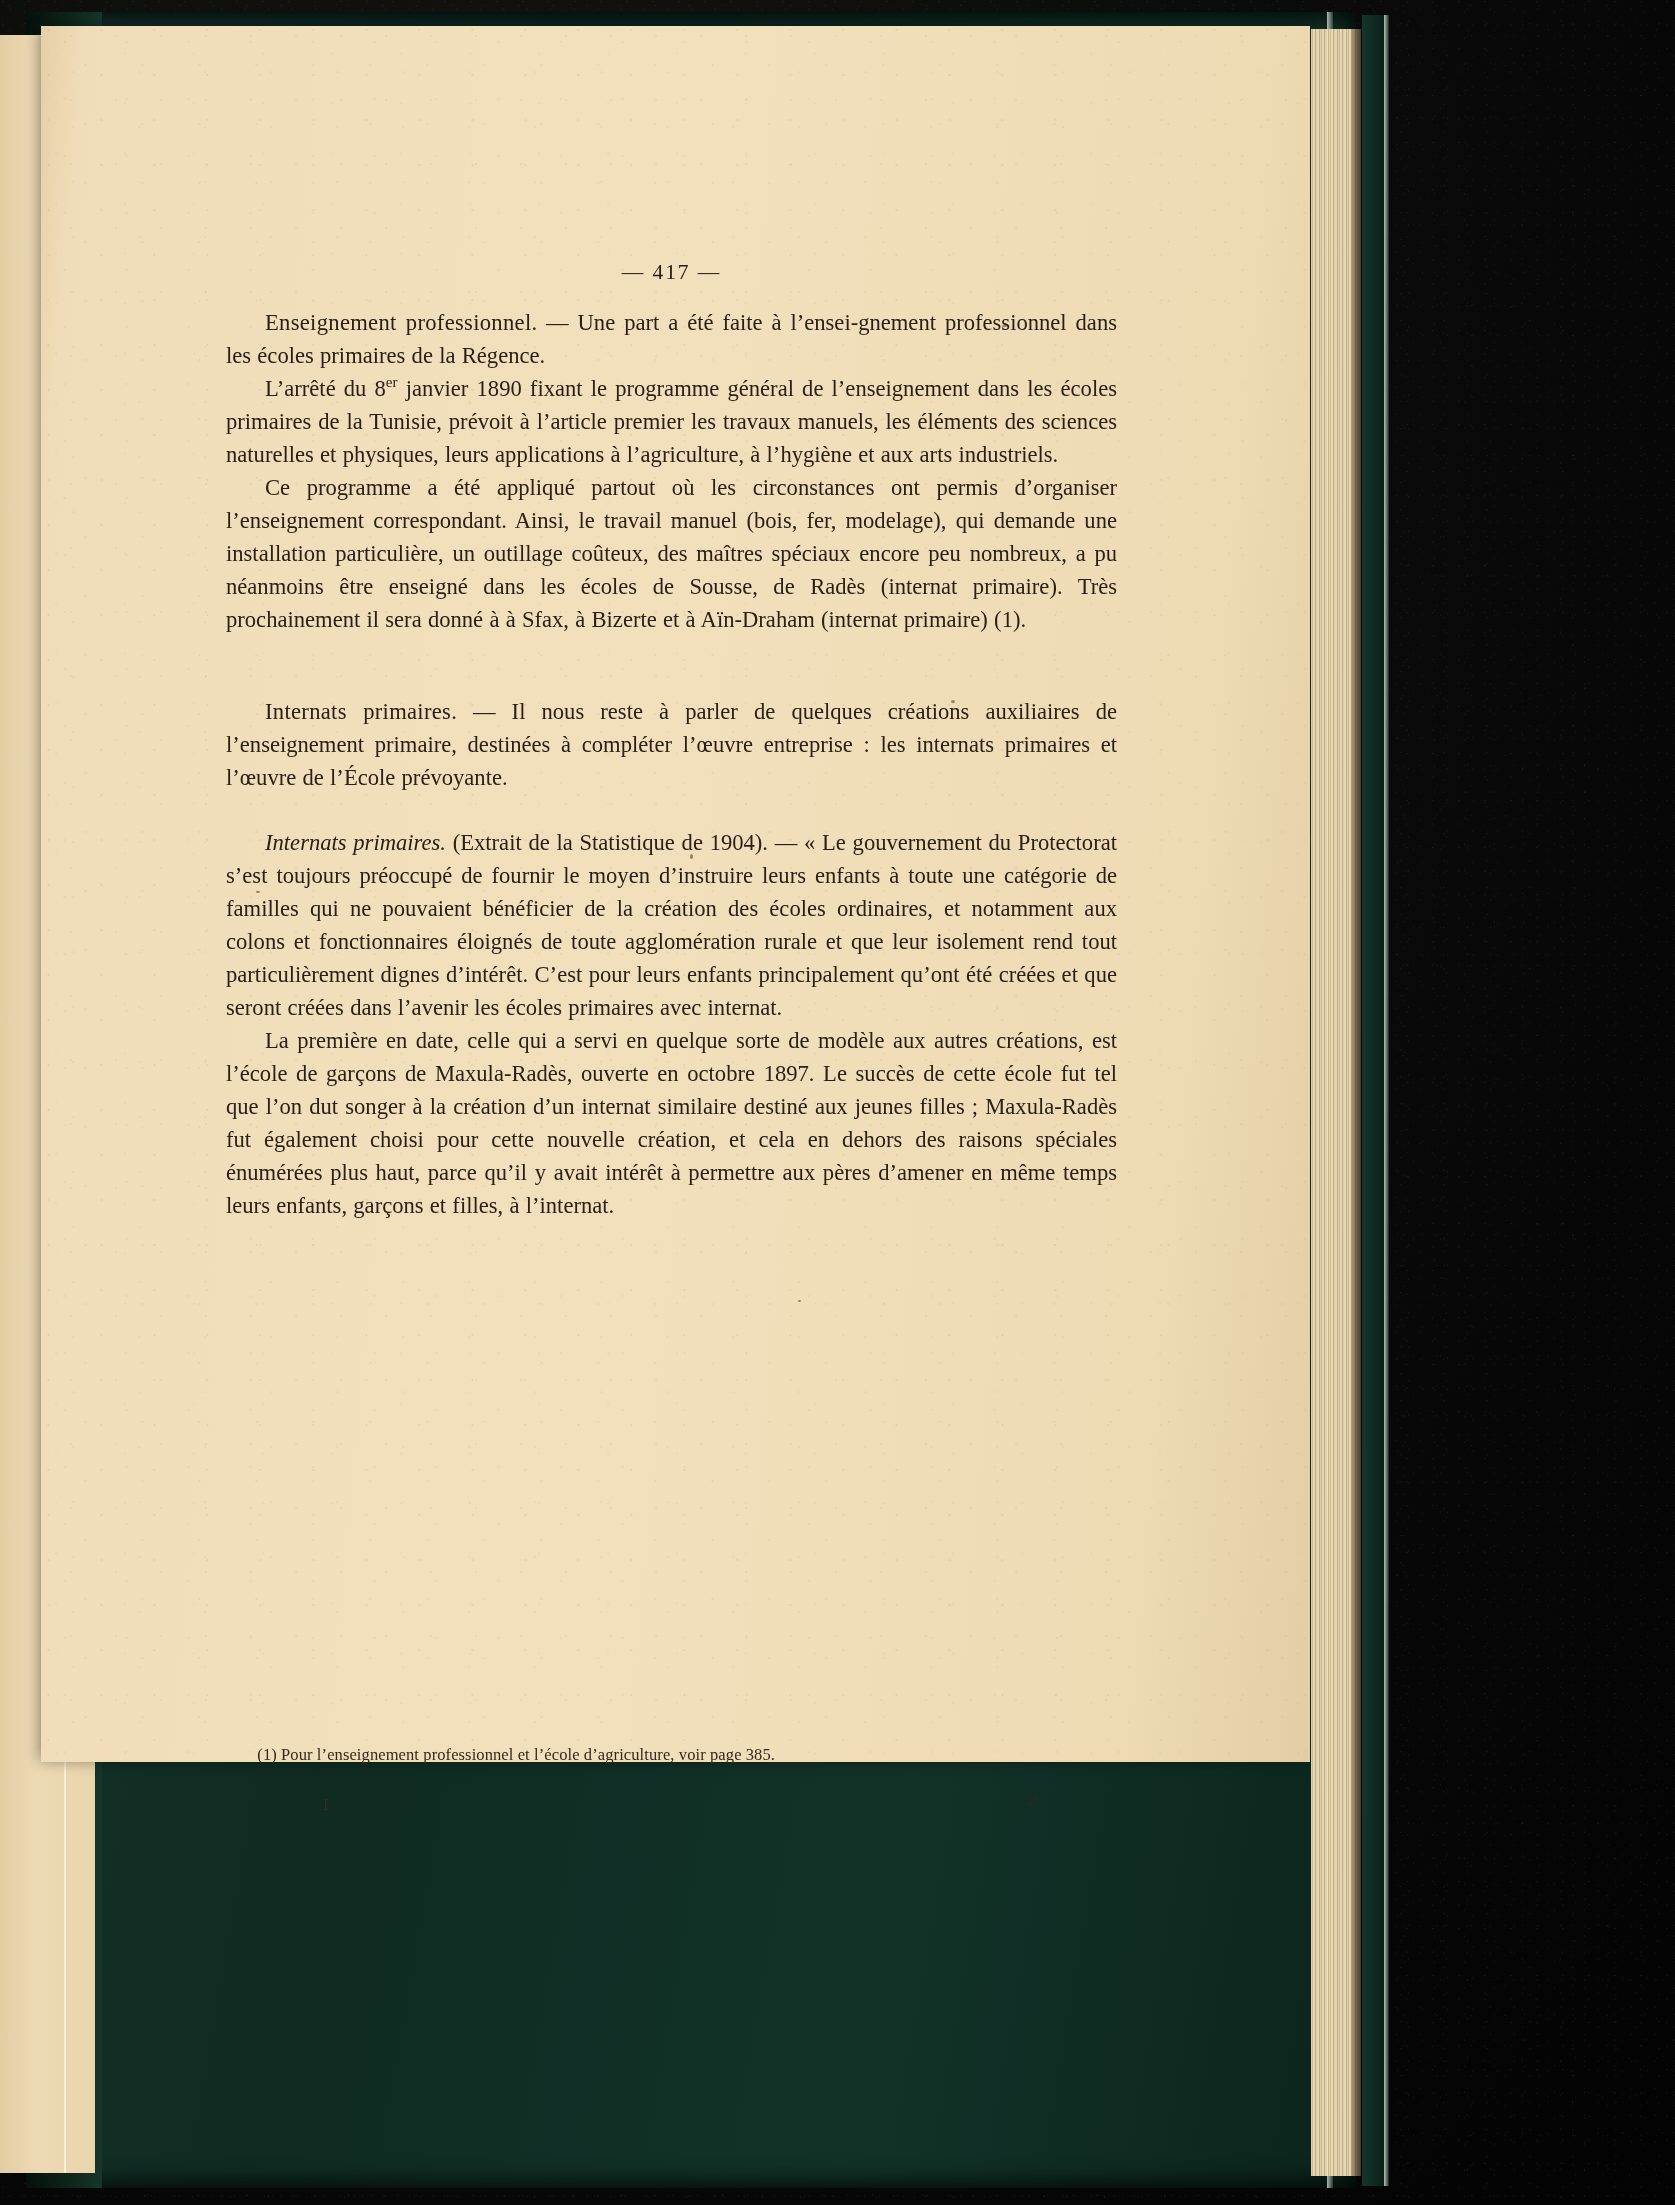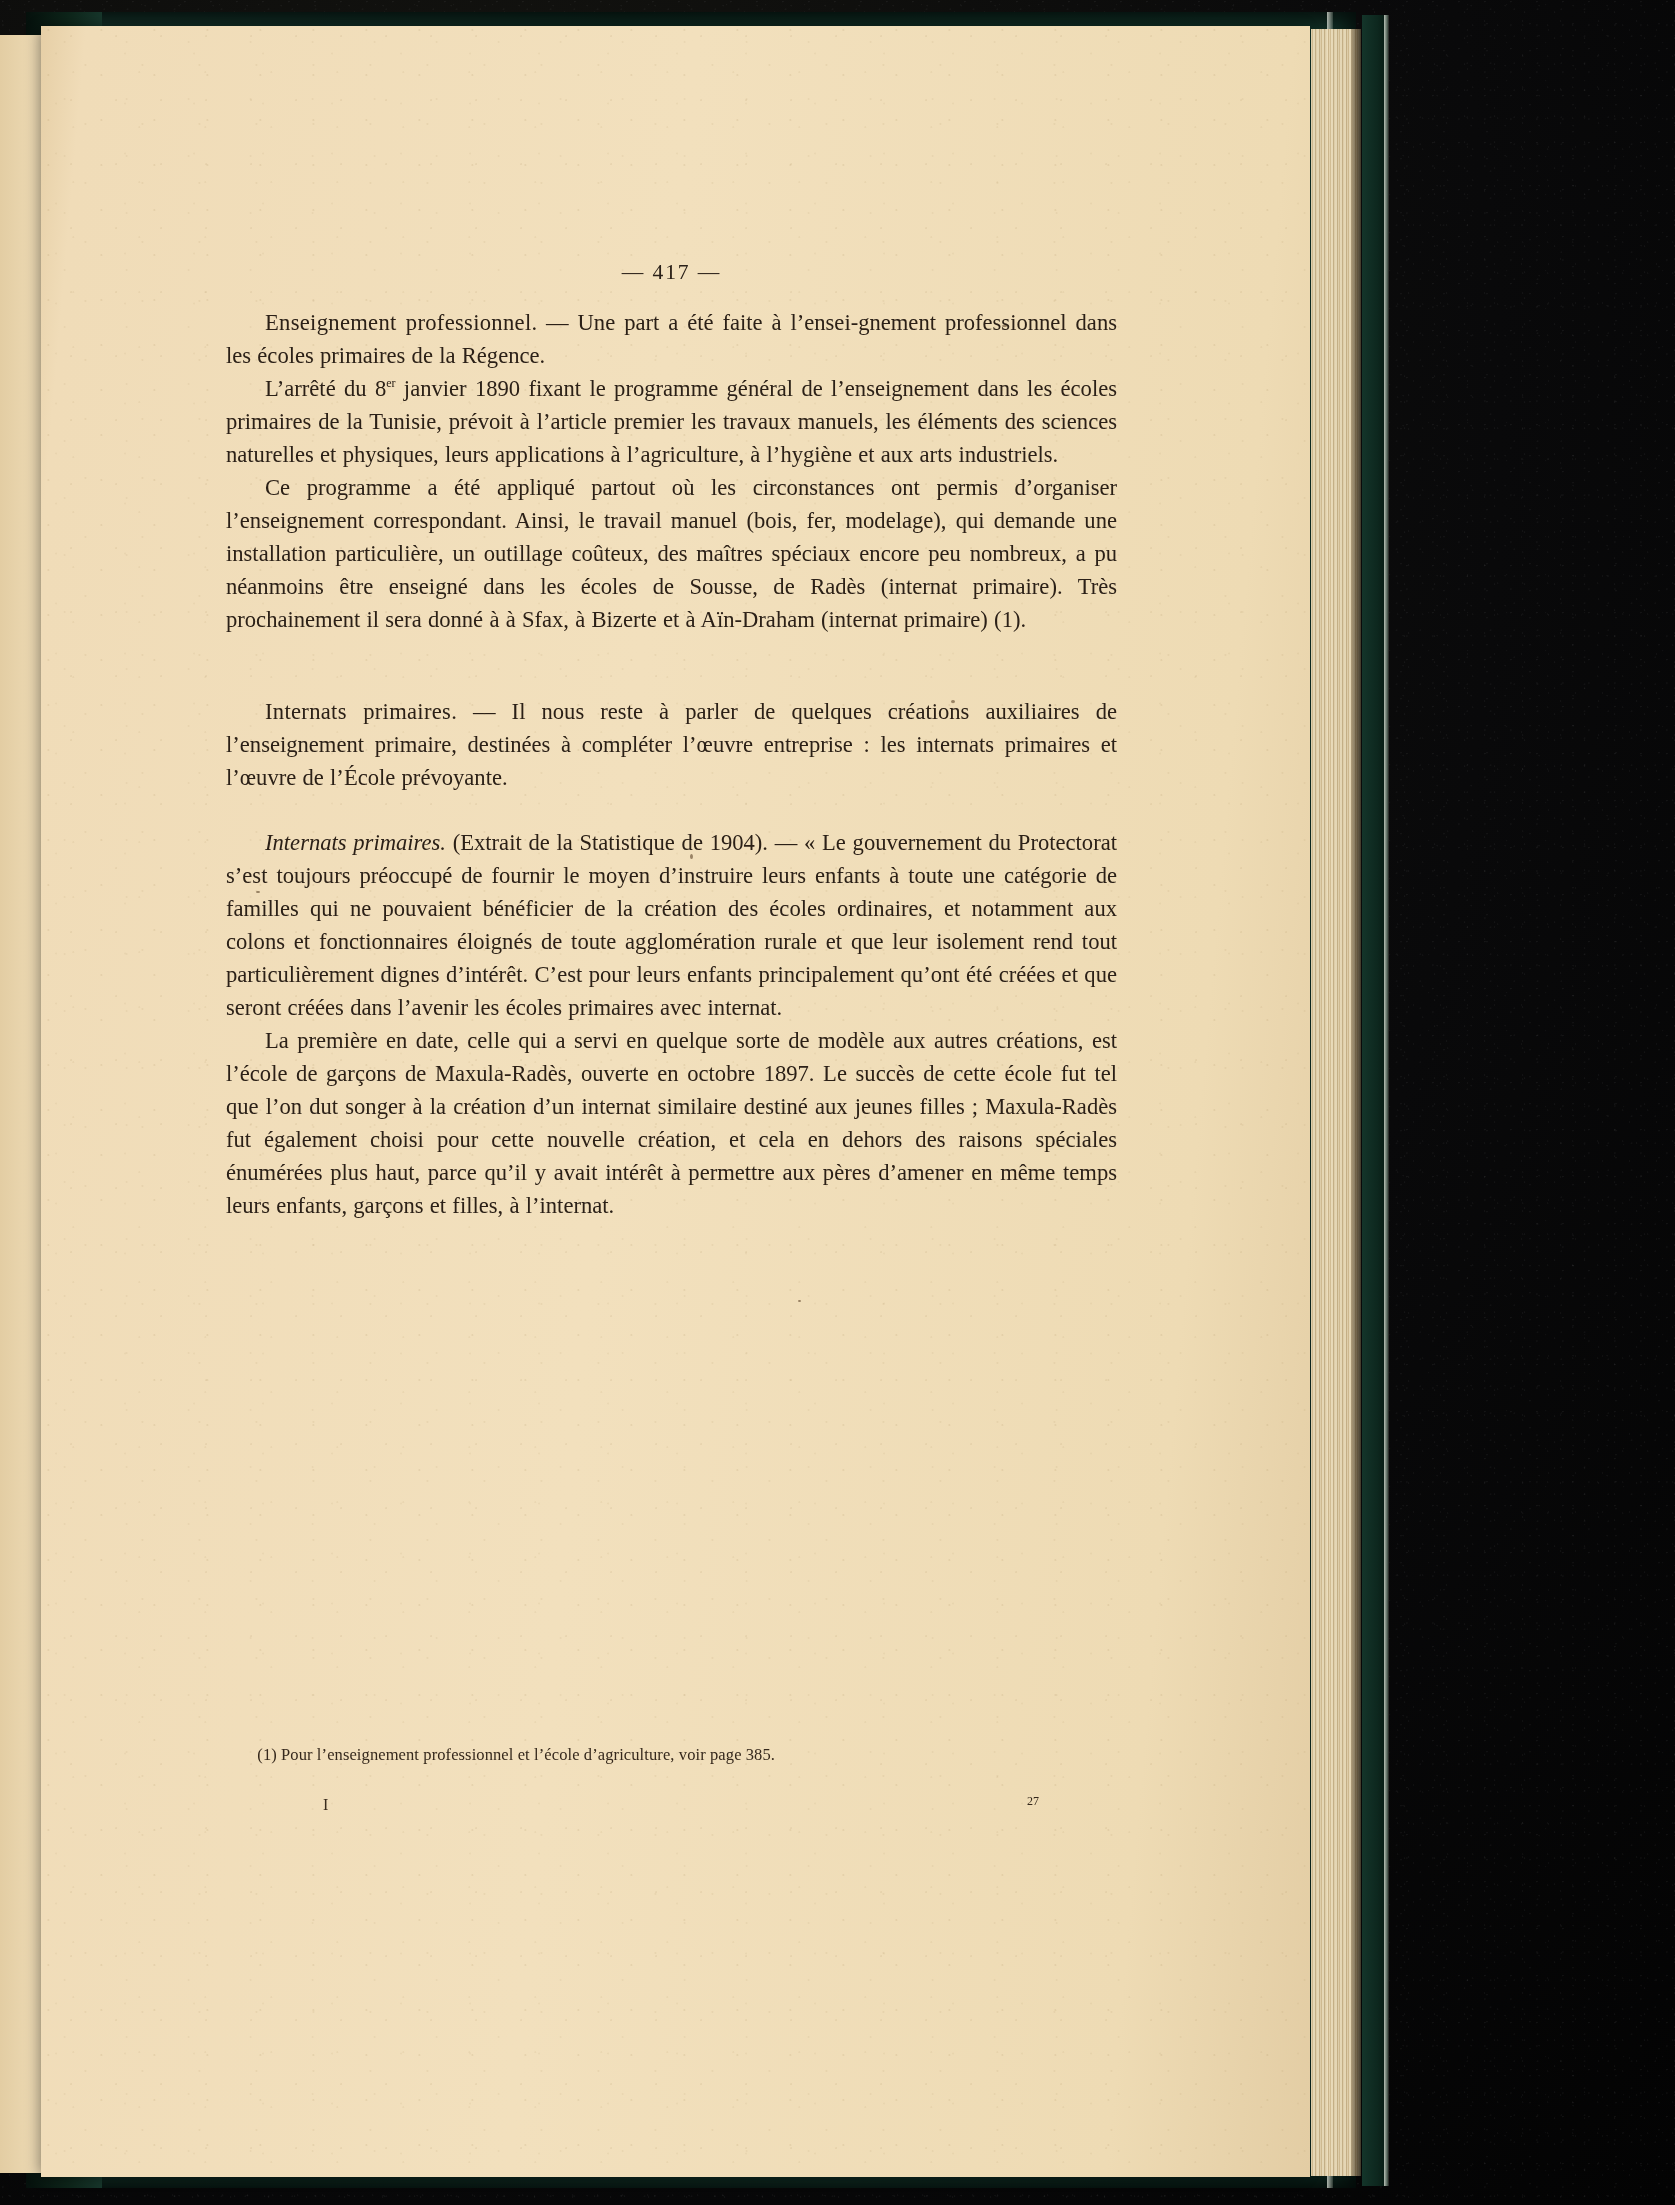--- a/index.html
+++ b/index.html
@@ -69,21 +69,21 @@
     height: 2176px;
     background: linear-gradient(90deg, rgba(230,235,225,.75), rgba(160,170,155,.25));
   }
 
   
   .leaf {
     position: absolute;
     left: 41px;
     top: 25.5px;
     width: 1269px;
-    height: 2151px;
+    height: 1736px;
     background:
       linear-gradient(95deg, #e6cfa6 0px, #f0dcb8 45px, #f2e0bd 45%, #eedbb4 86%, #e3cda4 100%);
     box-shadow: -3.8px 0 14px -2.5px rgba(0,0,0,.45);
   }
   .leaf::after {
     content: "";
     position: absolute;
     inset: 0;
     pointer-events: none;
     opacity: .40;
@@ -196,21 +196,21 @@
   p.para.gap-before { margin-top: 32px; }
   p.para.gap-big    { margin-top: 59px; }
 
   .run-in {
     font-weight: normal;
     letter-spacing: 0.3px;
   }
   .ital { font-style: italic; }
 
   sup.ord {
-    font-size: 12px;
+    font-size: 15px;
     vertical-align: super;
     line-height: 0;
   }
 
   .footnote-zone {
     position: absolute;
     top: 1718px;
     left: 16px;
     width: 891px;
   }

